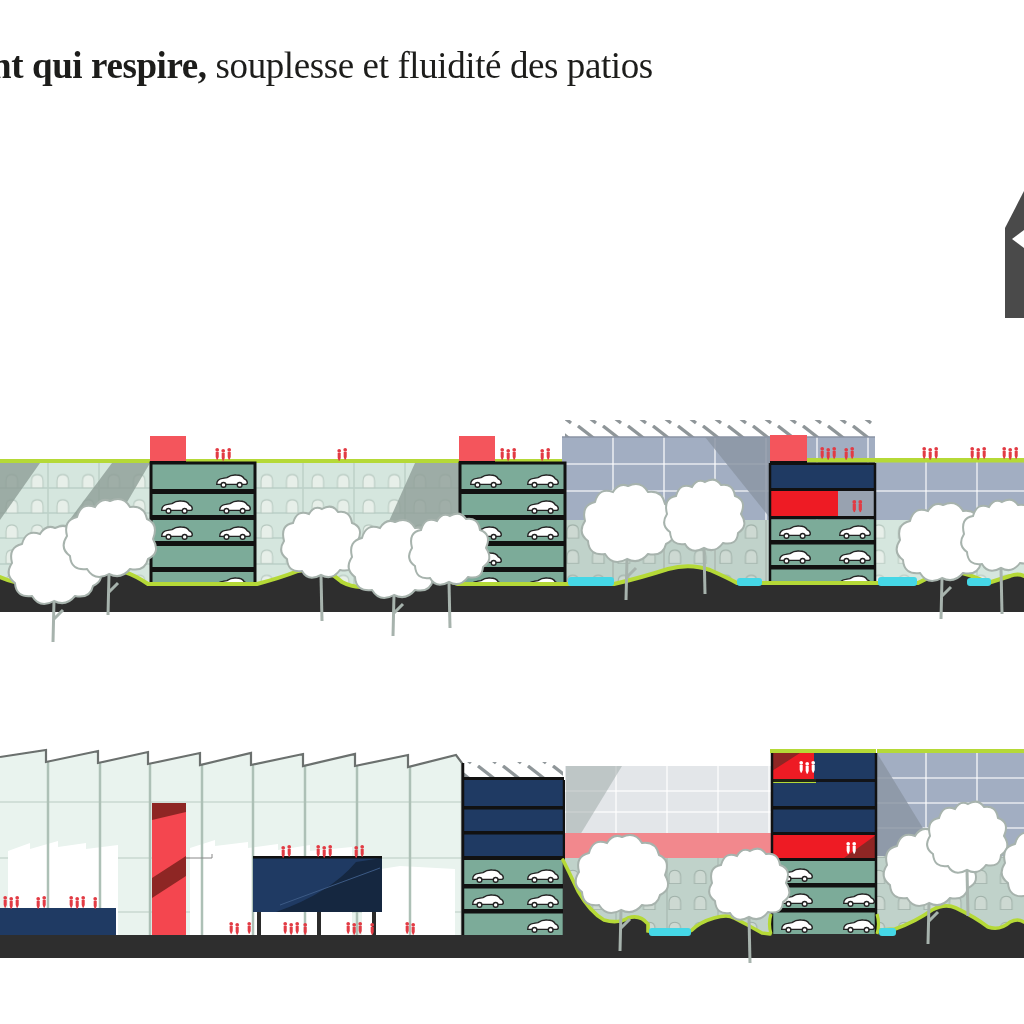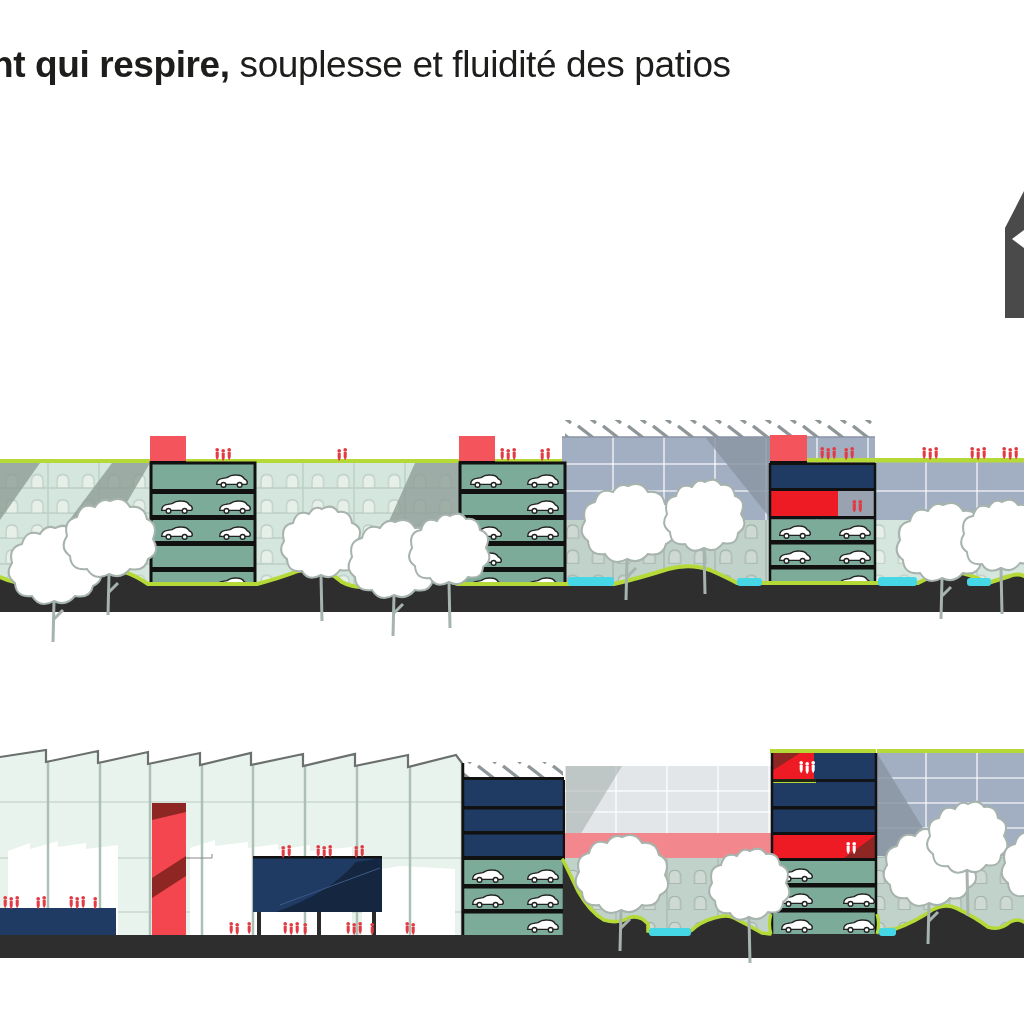--- a/index.html
+++ b/index.html
@@ -1,17 +1,17 @@
 <!DOCTYPE html>
 <html style="--paper: #ffffff; --ink: #1d1d1b; --pictogram: #4a4a4a; --lime: #b5d937; --water: #45d7e6; --ground: #2e2e2e; --teal-fill: #7cab99; --teal-bg: #d5e6de; --teal-bg-dark: #c0d2ca; --arch-light: #e7efe9; --arch-stroke: #b6c8bf; --arch-dark: #cdd9d2; --shadow-teal: #8e9e97; --slate: #a2aec2; --slate-shadow: #8c96a5; --navy: #1f3a63; --navy-dark: #152740; --red-bright: #ee1b24; --red-soft: #f4555c; --red-dark: #8e2624; --people-red: #e23b44; --pink-band: #f2888d; --hall: #e9f3ee; --hall-line: #c9d8d0; --mullion: #adc0b6; --gray-strip: #e3e6e9; --hatch: #8f9699; --outline: #111111; --bg-line: #aec4bb; --tree-stroke: #a7b3ad; --white: #ffffff;"><head>
 <meta charset="utf-8">
 <style>
   html,body{margin:0;padding:0;background:#fff;}
   .page{position:relative;width:1024px;height:1024px;background:var(--paper,#fff);overflow:hidden;
-        font-family:Liberation Sans, sans-serif;text-align:center;}
+        font-family:Liberation Serif, serif;text-align:center;}
   .title{position:absolute;top:44px;left:-9px;white-space:nowrap;color:var(--ink,#1d1d1b);
          font-size:37px;letter-spacing:-0.4px;}
   .title .b{font-weight:700;}
   .title .r{font-weight:400;}
   svg{position:absolute;top:0;left:0;}
 </style>
 </head>
 <body>
 
 <div class="page">

